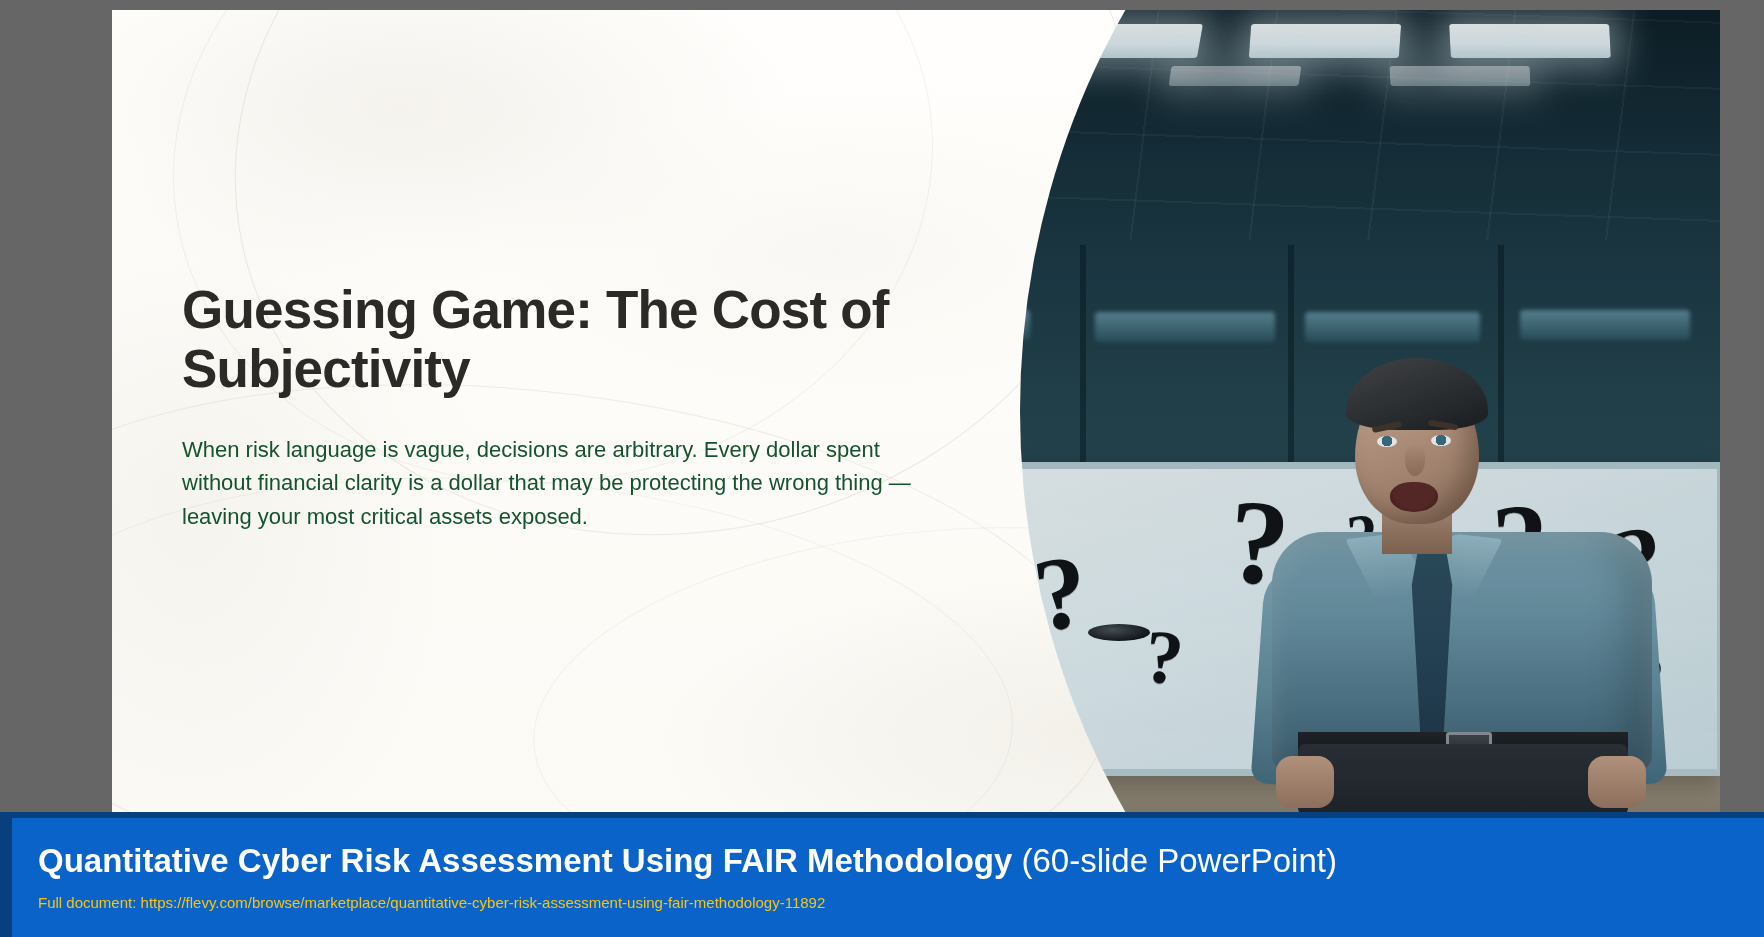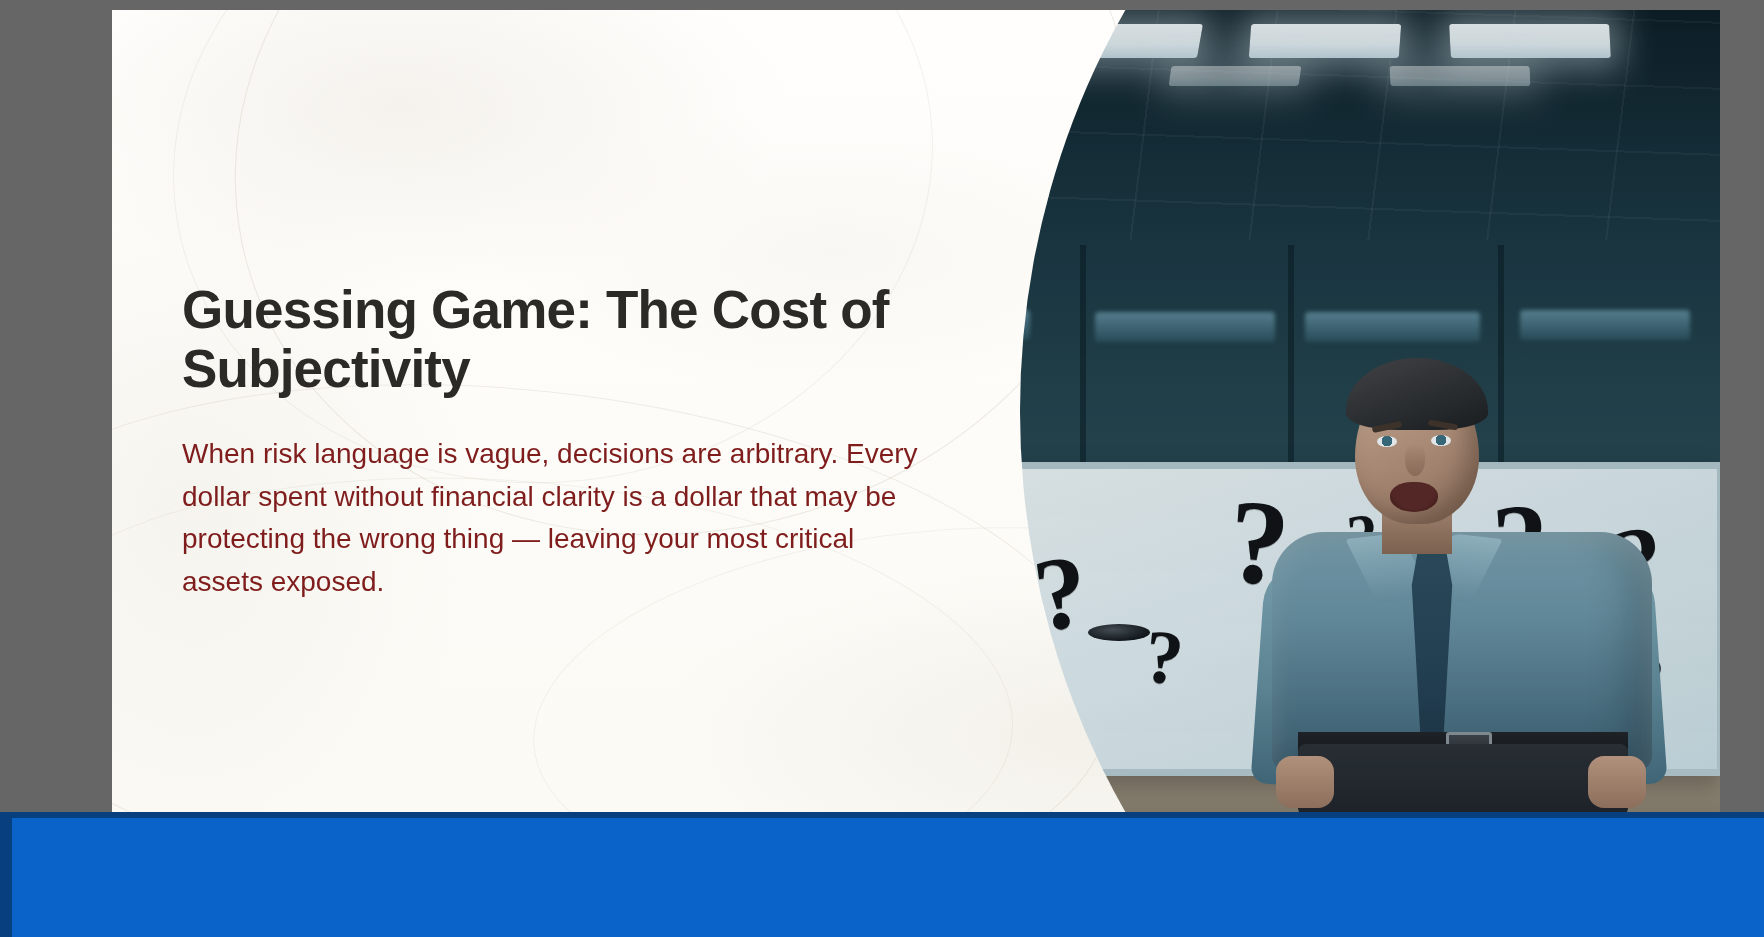--- a/index.html
+++ b/index.html
@@ -69,24 +69,24 @@
     font-family: "Liberation Sans", sans-serif;
     font-size: 53px;
     line-height: 1.12;
     font-weight: bold;
     letter-spacing: -0.8px;
     color: #2b2a27;
   }
   .slide-body {
     margin: 0;
     font-family: "Liberation Sans", sans-serif;
-    font-size: 28px;
+    font-size: 22px;
     line-height: 1.53;
     font-weight: normal;
-    color: #7f1d1d;
+    color: #14532d;
     max-width: 740px;
   }
 
   
   .photo-panel {
     position: absolute;
     right: 0;
     top: 0;
     width: 800px;
     height: 802px;
@@ -426,17 +426,21 @@
     <div class="text-col">
       <h1 class="slide-title">Guessing Game: The Cost of Subjectivity</h1>
       <p class="slide-body">When risk language is vague, decisions are arbitrary. Every dollar spent without financial clarity is a dollar that may be protecting the wrong thing — leaving your most critical assets exposed.</p>
     </div>
 
   </div>
 
   <div class="banner">
     <div class="banner-edge"></div>
 
-
+    <div class="banner-title">
+      <span class="doc-name">Quantitative Cyber Risk Assessment Using FAIR Methodology</span><span>&nbsp;</span><span class="doc-meta">(60-slide PowerPoint)</span>
+    </div>
+
+    <div class="banner-url">Full document: https://flevy.com/browse/marketplace/quantitative-cyber-risk-assessment-using-fair-methodology-11892</div>
 
   </div>
 
 </div>
 
 </body></html>

